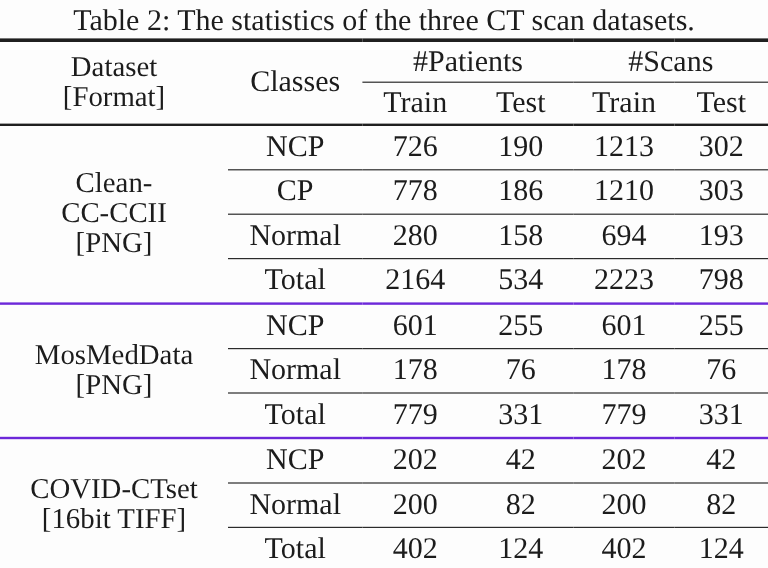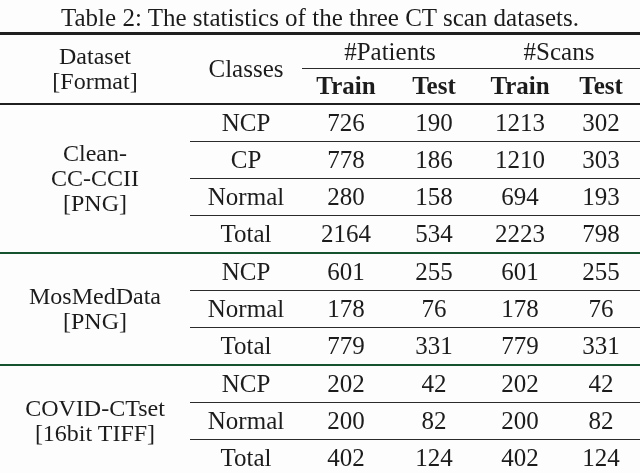--- a/index.html
+++ b/index.html
@@ -27,28 +27,28 @@
   }
   td{
     padding:0;
     text-align:center;
     vertical-align:middle;
     font-size:25px;
     overflow:hidden;
     white-space:nowrap;
   }
   tr.h1 td{height:33px;text-align:center;}
-  tr.h2 td{height:34px;font-weight:bold;}
+  tr.h2 td{height:34px;}
   tbody td{height:36px;}
   .line{display:block;line-height:1.05;font-size:24px;}
   
   .hdr-bb{border-bottom:2.5px solid #1f1f1f;}   
   .cmid{border-bottom:1.5px solid #2b2b2b;}     
   .inner-b{border-bottom:1.5px solid #2b2b2b;}  
-  .sep-b{border-bottom:2px solid #14532d;}      
+  .sep-b{border-bottom:2px solid #6d28d9;}      
 </style>
 </head>
 <body>
 
 <div class="caption">Table 2: The statistics of the three CT scan datasets.</div>
 
 <table class="stats">
   <colgroup>
     <col style="width:190px">
       <col style="width:112px">

